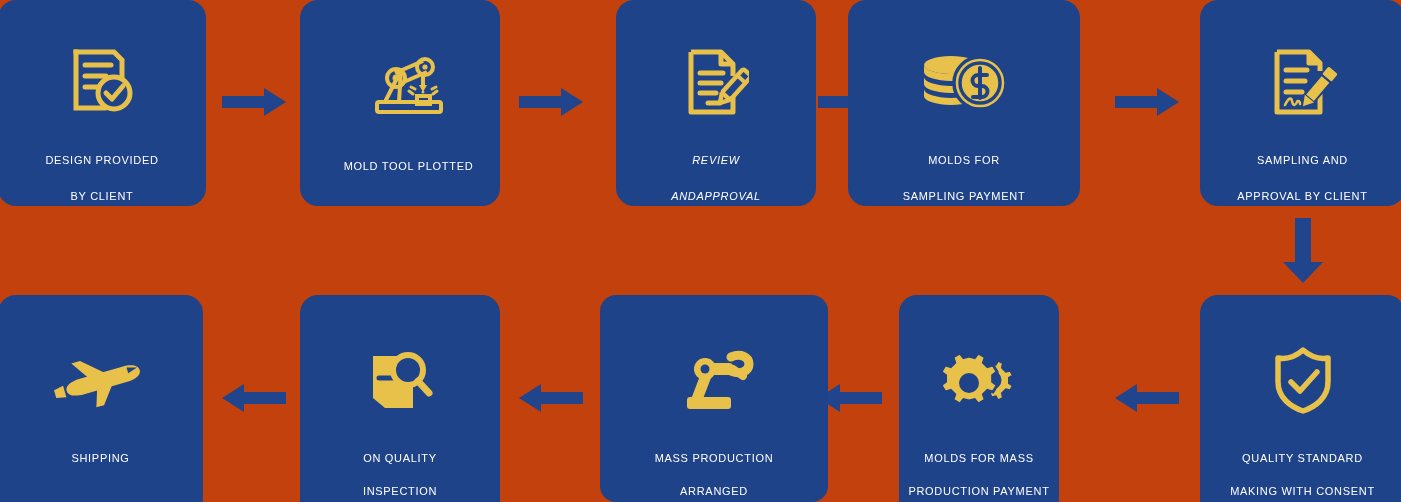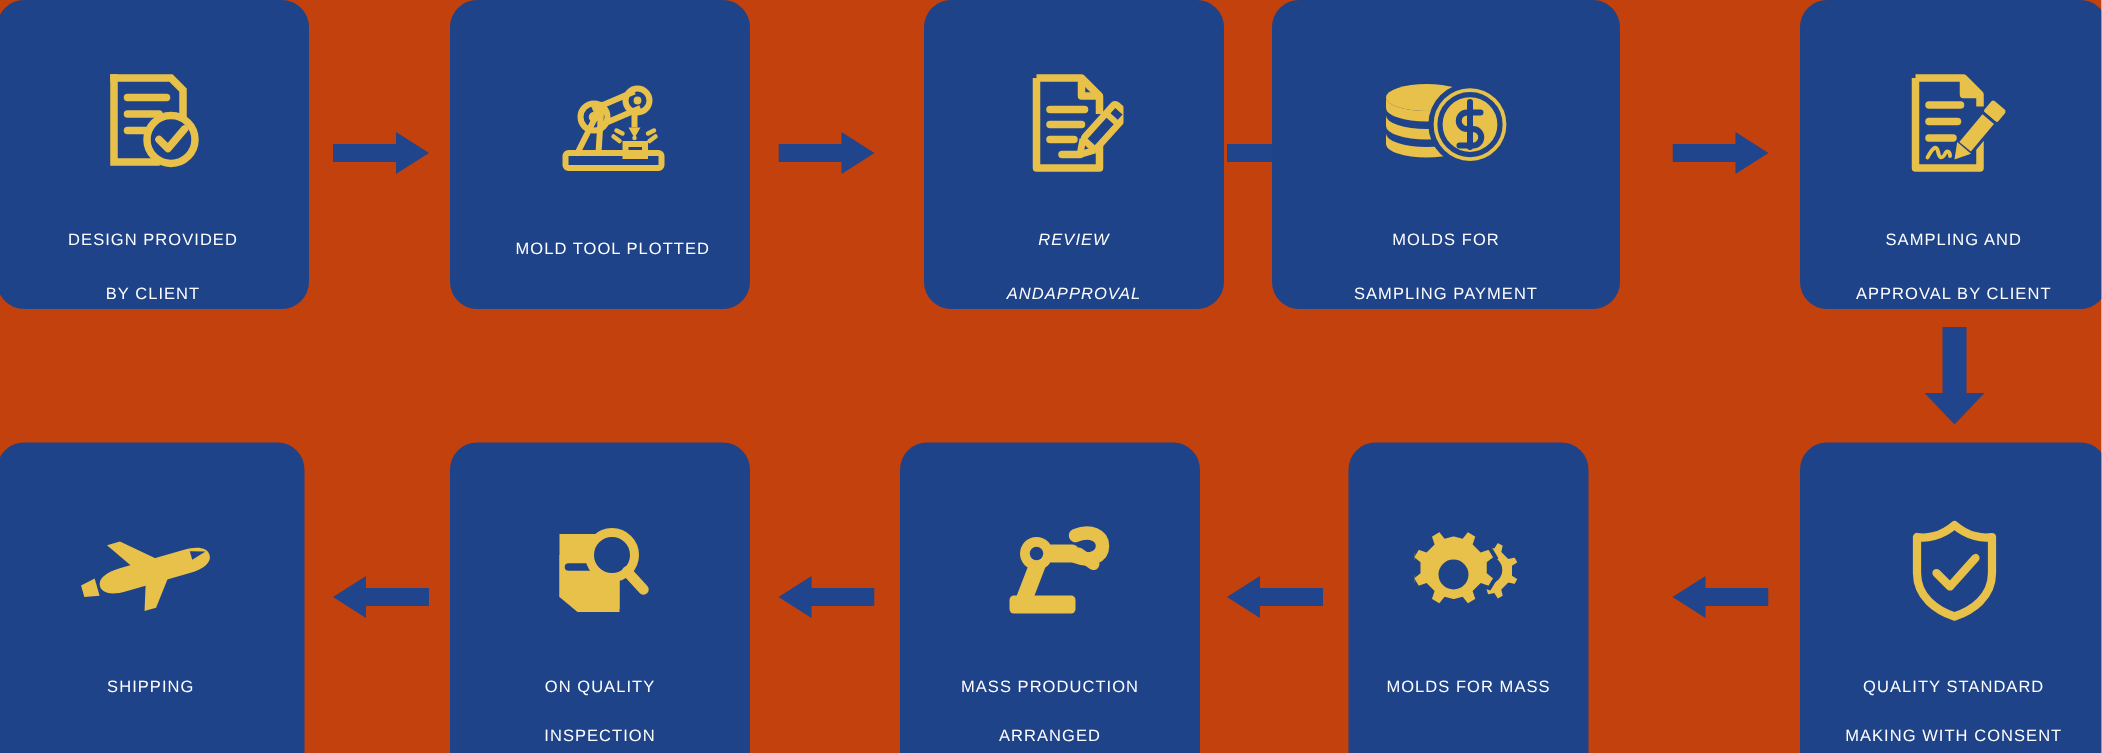--- a/index.html
+++ b/index.html
@@ -243,29 +243,30 @@
         </g>
 
         <g fill="#e8c14a" stroke="#1f4389" stroke-width="3">
           <path d="M24 10
                    l6 1.5 l4 -5 l7.5 4.5 l-2 6 l4.5 4.5 l6 -2 l4.5 7.5 l-5 4 l0 6.5 l5 4 l-4.5 7.5 l-6 -2 l-4.5 4.5 l2 6 l-7.5 4.5 l-4 -5 l-6 1.5 l-6 -1.5 l-4 5 l-7.5 -4.5 l2 -6 l-4.5 -4.5 l-6 2 l-4.5 -7.5 l5 -4 l0 -6.5 l-5 -4 l4.5 -7.5 l6 2 l4.5 -4.5 l-2 -6 l7.5 -4.5 l4 5 z" transform="translate(4,2) scale(0.92)"></path>
         </g>
         <circle cx="26" cy="38" r="10" fill="#1f4389"></circle>
       </svg>
     </div>
     <div class="label">MOLDS FOR MASS</div>
+    <div class="label">PRODUCTION PAYMENT</div>
   </div>
 
   <div class="arrow" style="left:818px; top:384px;">
     <svg width="64" height="28" viewBox="0 0 64 28">
       <path d="M64 8 h-42 v-8 l-22 14 l22 14 v-8 h42 z" fill="#20458c"></path>
     </svg>
   </div>
 
-  <div class="card row-bottom" style="left:600px; width:200px;">
+  <div class="card row-bottom" style="left:600px; width:228px;border-radius:16px;">
     <div class="icon-wrap">
       <svg width="82" height="66" viewBox="0 0 82 66">
 
         <rect x="14" y="50" width="44" height="12" rx="3" fill="#e8c14a"></rect>
 
         <path d="M24 52 L34 26" stroke="#e8c14a" stroke-width="11" stroke-linecap="round"></path>
 
         <circle cx="32" cy="22" r="11" fill="#e8c14a"></circle>
         <circle cx="32" cy="22" r="4.5" fill="#1f4389"></circle>
 

